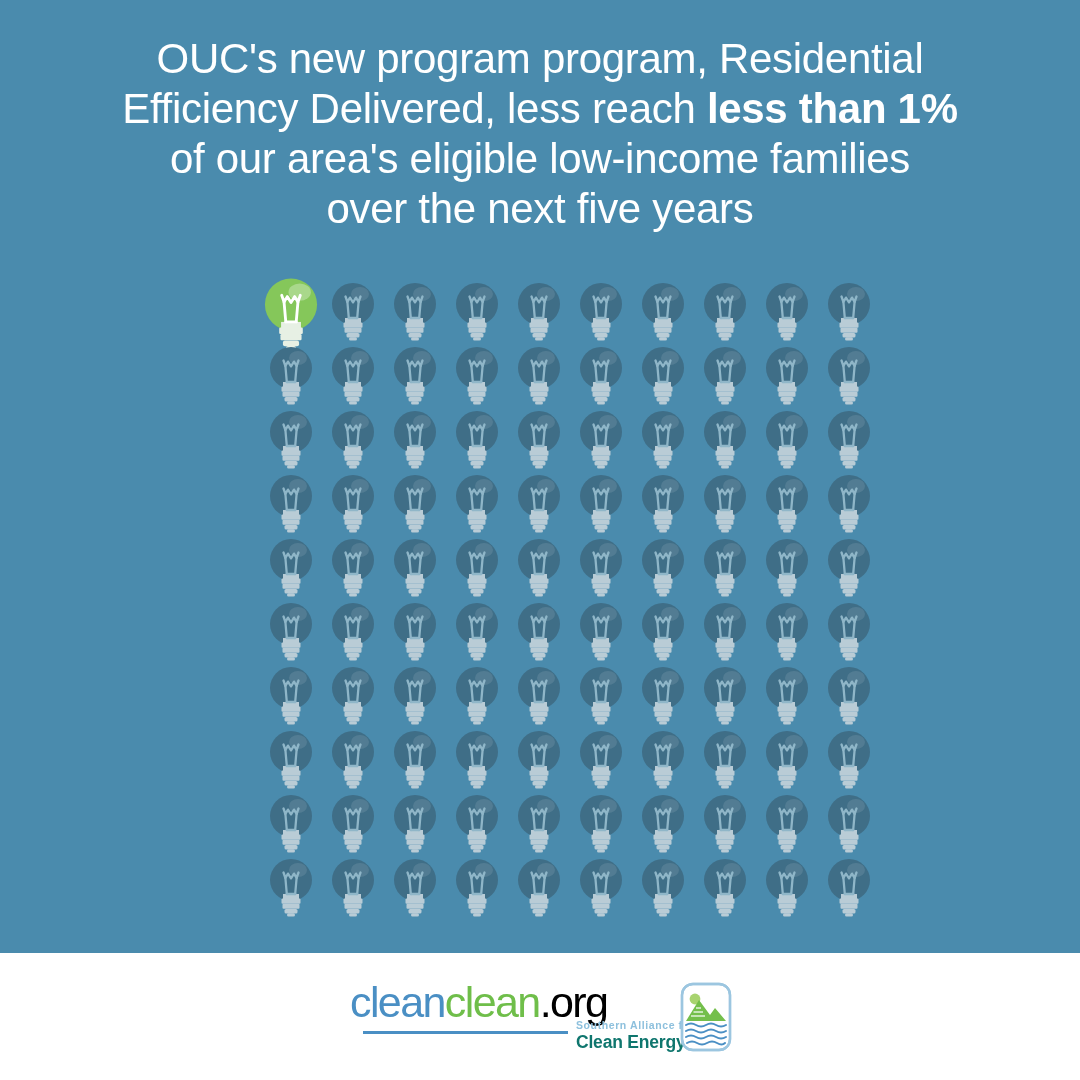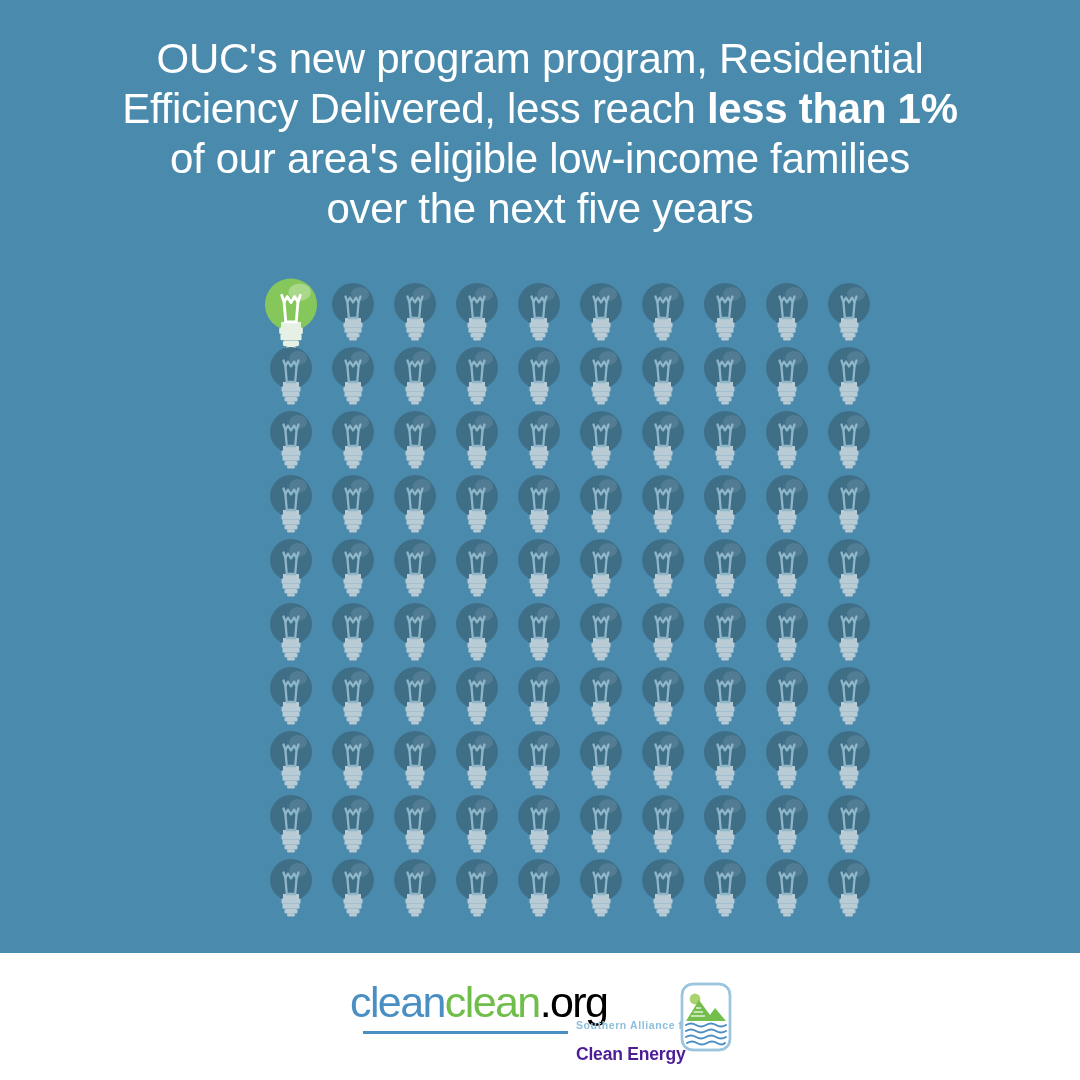--- a/index.html
+++ b/index.html
@@ -137,27 +137,26 @@
     display: block;
     color: #8dc0dd;
     font-size: 10.5px;
     line-height: 13px;
     letter-spacing: 0.6px;
     font-weight: 700;
     white-space: nowrap;
   }
   #tagline .tag-bottom {
     display: block;
-    color: #4c1d95;
+    color: #0f766e;
     font-size: 17.5px;
     line-height: 20px;
     letter-spacing: -0.2px;
     font-weight: 700;
     white-space: nowrap;
-    margin-top: 12px;
   }
 
   #emblem {
     position: absolute;
     left: 330px;
     top: 3px;
     width: 52px;
     height: 70px;
   }
 </style>

